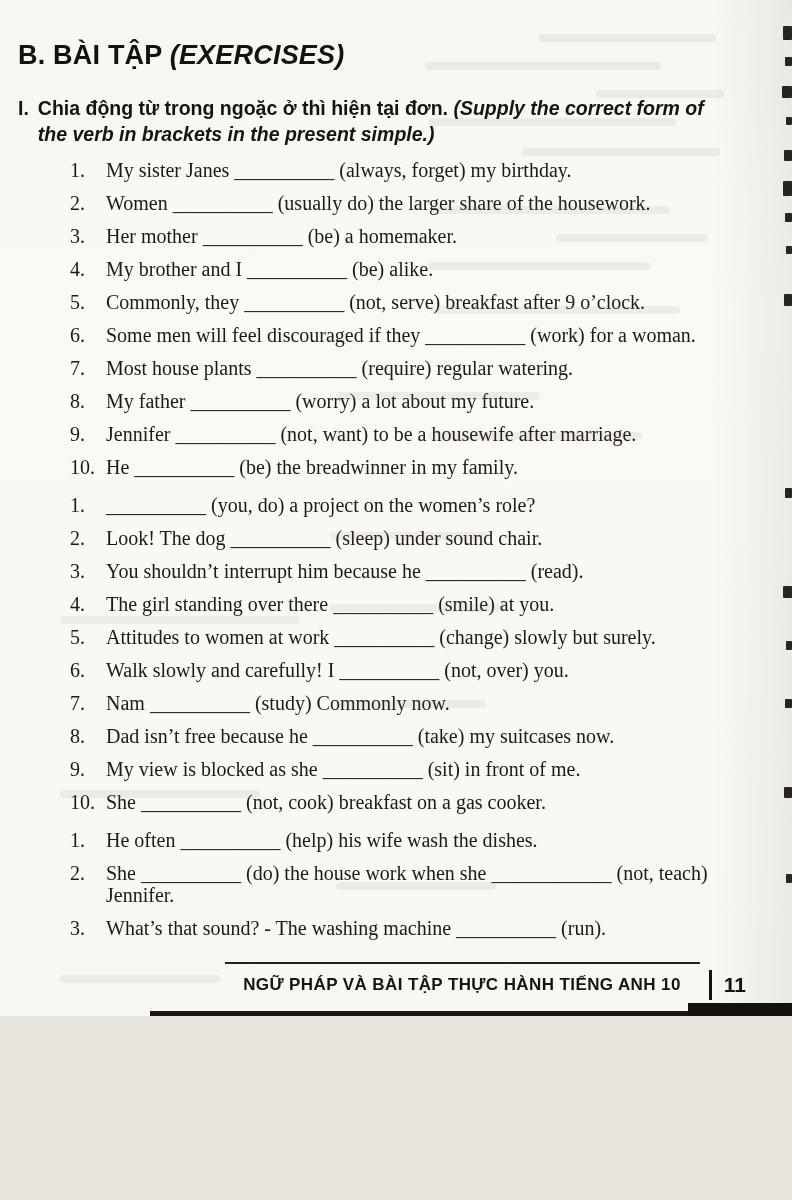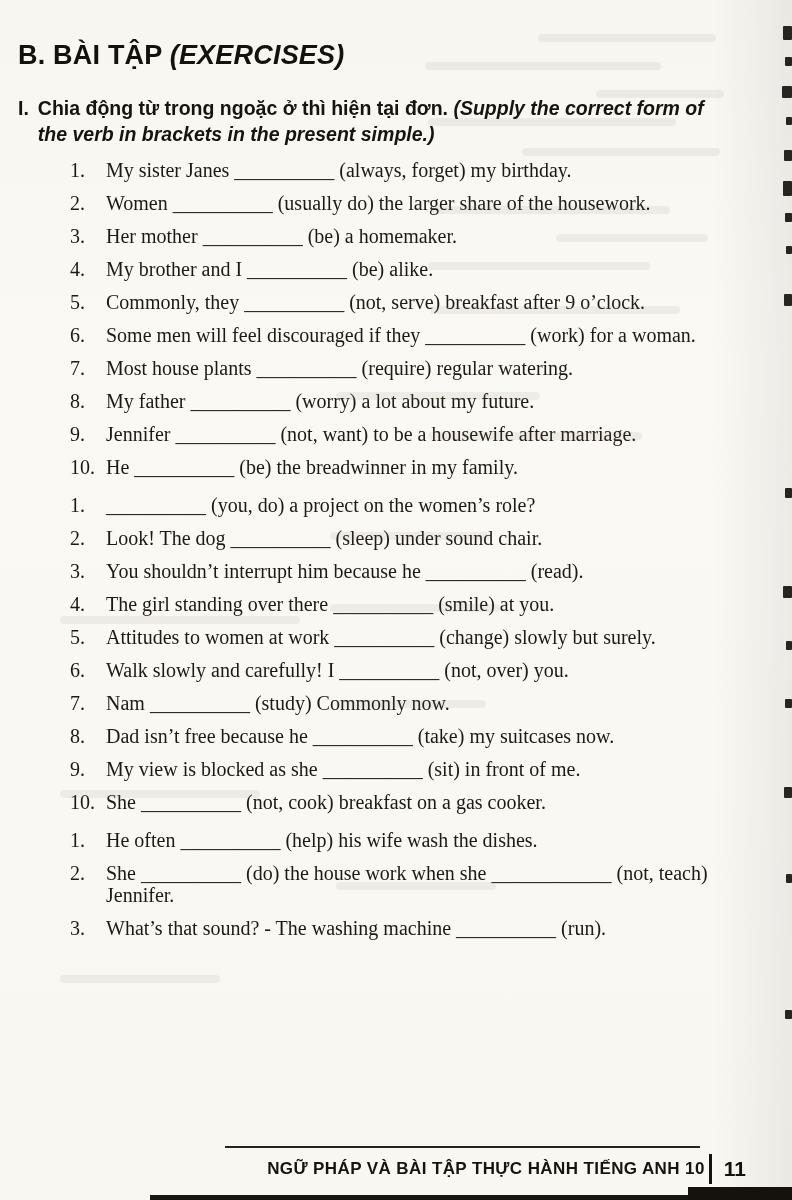--- a/index.html
+++ b/index.html
@@ -1,18 +1,18 @@
 <!DOCTYPE html>
 <html><head>
 <meta charset="utf-8">
 <style>
   html,body { margin:0; padding:0; background:#e8e6df; }
   .page {
     position:relative;
-    width:792px; height:1200px;
+    width:792px; height:1016px;
     margin:0 auto;
     background:
       linear-gradient(90deg, rgba(0,0,0,0) 90%, rgba(0,0,0,0.06) 100%),
       linear-gradient(180deg, #f7f6f0 0%, #faf9f4 30%, #f8f7f1 100%);
     overflow:hidden;
     color:#1d1a16;
   }
   .content { padding:40px 46px 0 18px; }
 
   .title {
@@ -53,21 +53,21 @@
     border-top:2px solid #26221c;
   }
   .footer-row {
     position:absolute; right:46px; bottom:16px;
     display:flex; align-items:center;
   }
   .footer-title {
     font-family:"Liberation Sans", sans-serif;
     font-weight:bold; font-size:17px; letter-spacing:0.4px;
     color:#17140f;
-    padding-right:4px;
+    padding-right:28px;
   }
   .footer-divider { width:3px; height:30px; background:#17140f; }
   .footer-pagenum {
     font-family:"Liberation Sans", sans-serif;
     font-weight:bold; font-size:21px; color:#15120e;
     padding-left:12px;
   }
 
   
   .edge-mark { position:absolute; right:0; background:#171310; border-radius:1px; opacity:0.92; }

